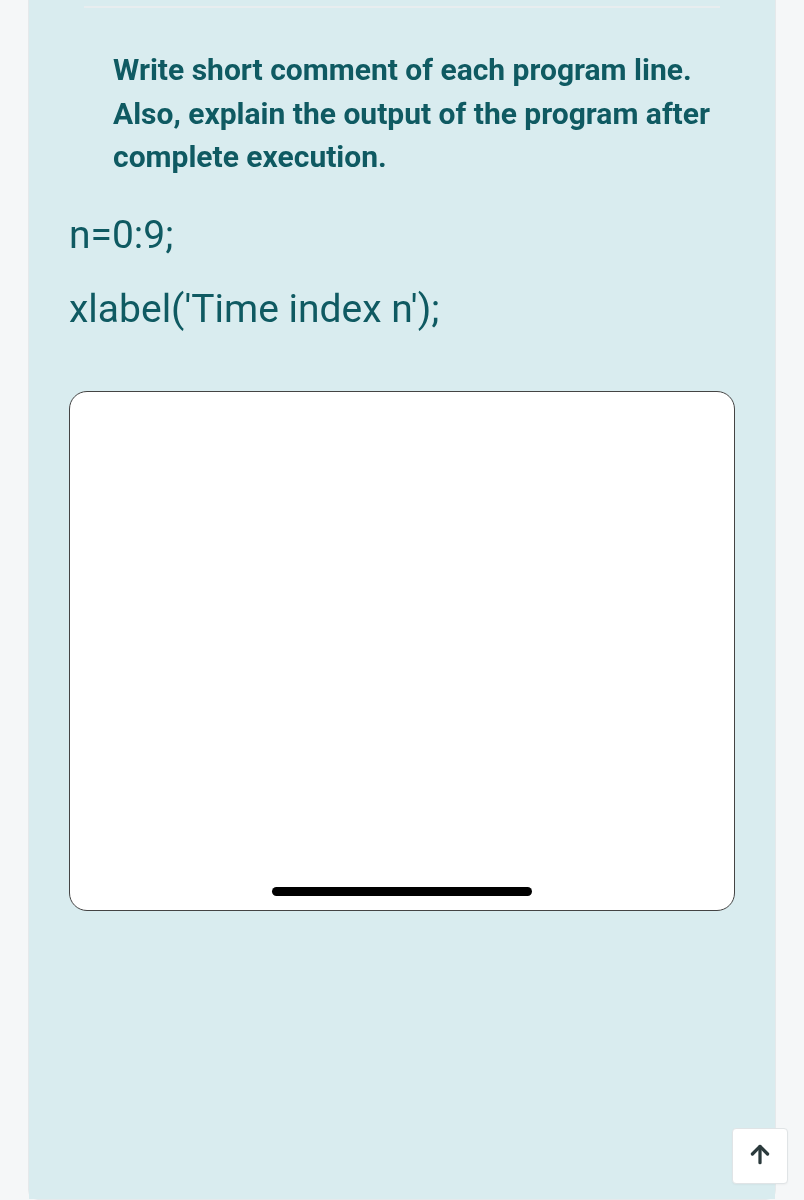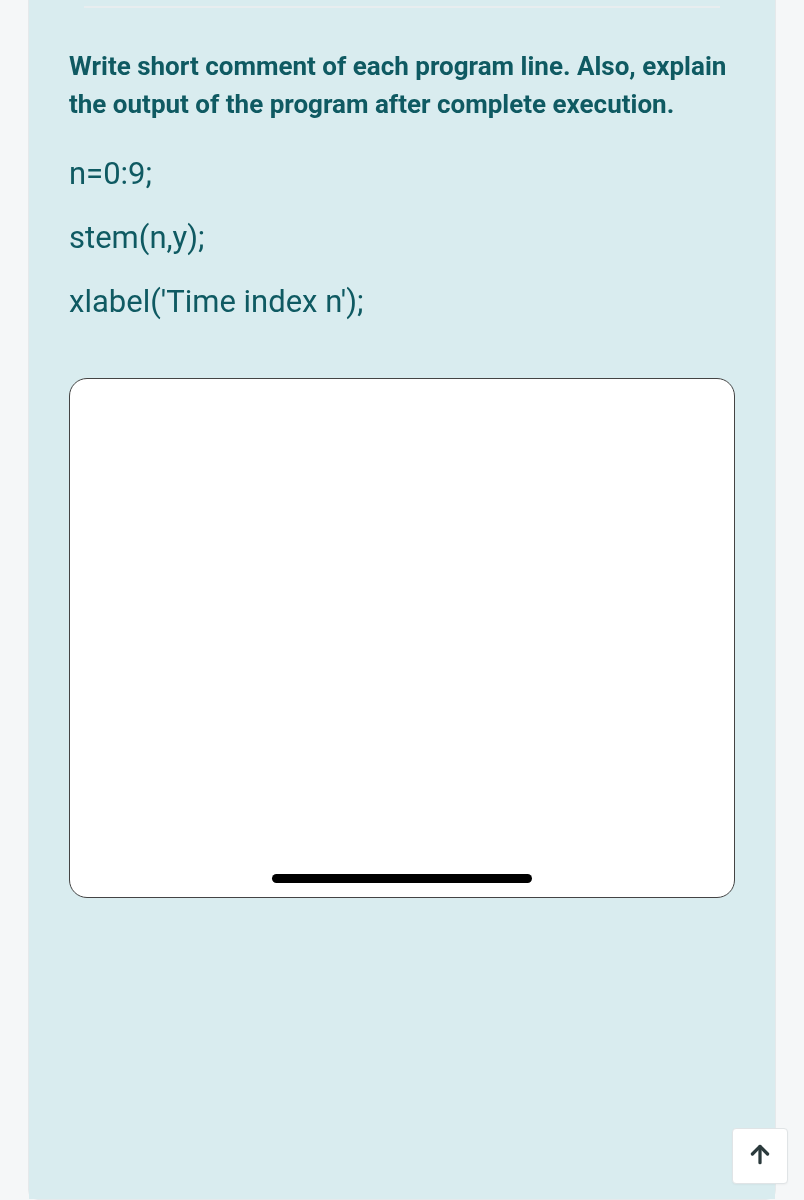--- a/index.html
+++ b/index.html
@@ -29,28 +29,29 @@
   }
   .question-panel {
     margin: 0 0 0 0;
     background: #d9ecef;
     padding: 48px 40px 48px 40px;
     min-height: 100%;
   }
   .prompt {
     color: #0f5a62;
     font-weight: 700;
-    font-size: 26px;
+    font-size: 30px;
     line-height: 1.45;
     margin-bottom: 30px;
+    margin-left: 44px;
   }
   .code-line {
     color: #0f5a62;
     font-weight: 400;
-    font-size: 31px;
+    font-size: 39px;
     line-height: 1.35;
     margin-bottom: 22px;
     font-family: -apple-system, BlinkMacSystemFont, "Segoe UI", Roboto, Helvetica, Arial, sans-serif;
   }
   .image-box {
     margin-top: 55px;
     background: #ffffff;
     border: 1px solid #444;
     border-radius: 18px;
     height: 520px;
@@ -101,21 +102,20 @@
 </style>
 </head>
 <body>
 
 <div class="outer-card">
   <div class="top-divider"></div>
   <div class="question-panel">
     <p class="prompt">Write short comment of each program line. Also, explain the output of the program after complete execution.</p>
 
     <p class="code-line">n=0:9;</p>
-    <p class="code-line">stem(n,y);</p>
     <p class="code-line">xlabel('Time index n');</p>
 
     <div class="image-box">
       <div class="home-indicator"></div>
     </div>
   </div>
 </div>
 
 <div class="scroll-top-btn">
   <span>

